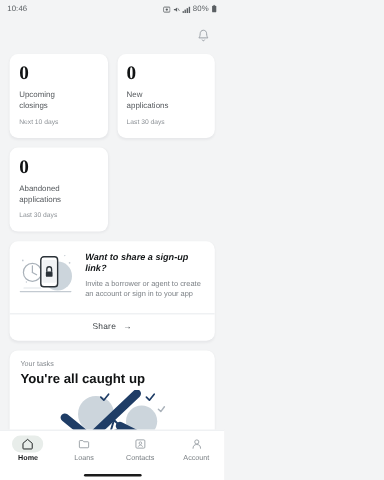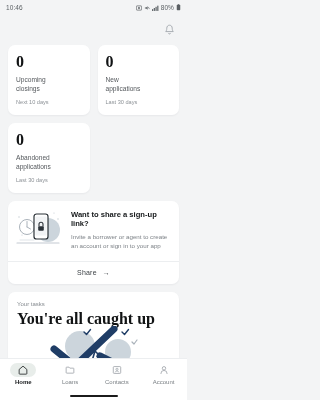--- a/index.html
+++ b/index.html
@@ -93,20 +93,21 @@
   }
   .signup-body { display:flex; align-items:center; padding:9px 9px 10px 6px; gap:5px; }
   .signup-art { width:52px; flex:0 0 52px; height:40px; position:relative; }
   .signup-text { flex:1; }
   .signup-title {
     font-size:7.6px;
     font-weight:700;
     color:#15181a;
     line-height:1.25;
     margin-bottom:4px;
+    font-style:italic;
   }
   .signup-desc {
     font-size:6.2px;
     line-height:1.45;
     color:#7d8287;
   }
   .signup-divider { height:1px; background:#eceef0; }
   .share-row {
     height:22px;
     display:flex;
@@ -121,22 +122,22 @@
     background:#ffffff;
     border-radius:7px 7px 0 0;
     box-shadow:0 1px 2px rgba(16,24,40,.05);
     padding:9px 9px 0 9px;
     height:80px;
     overflow:hidden;
     position:relative;
   }
   .tasks-eyebrow { font-size:6px; color:#868b90; margin-bottom:3px; }
   .tasks-title {
-    font-family:Liberation Serif, serif;
-    font-size:16px;
+    font-family:Liberation Sans, sans-serif;
+    font-size:11px;
     font-weight:700;
     color:#111314;
     line-height:1.15;
   }
   .tasks-art { position:absolute; left:50%; transform:translateX(-50%); bottom:-4px; }
 
   
   .bottomnav {
     position:absolute;
     left:0; right:0; bottom:0;

